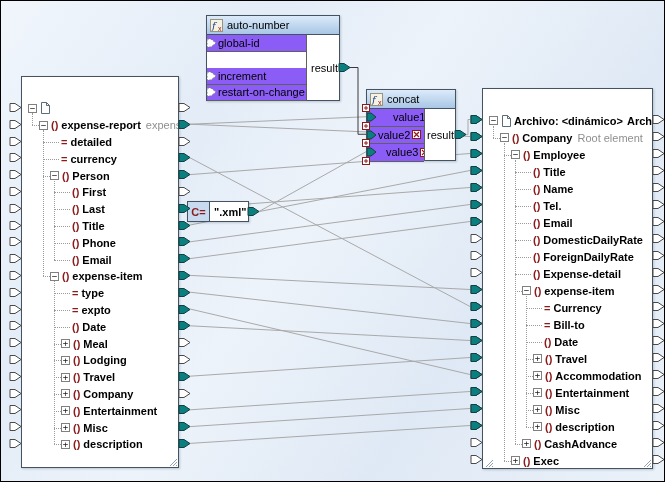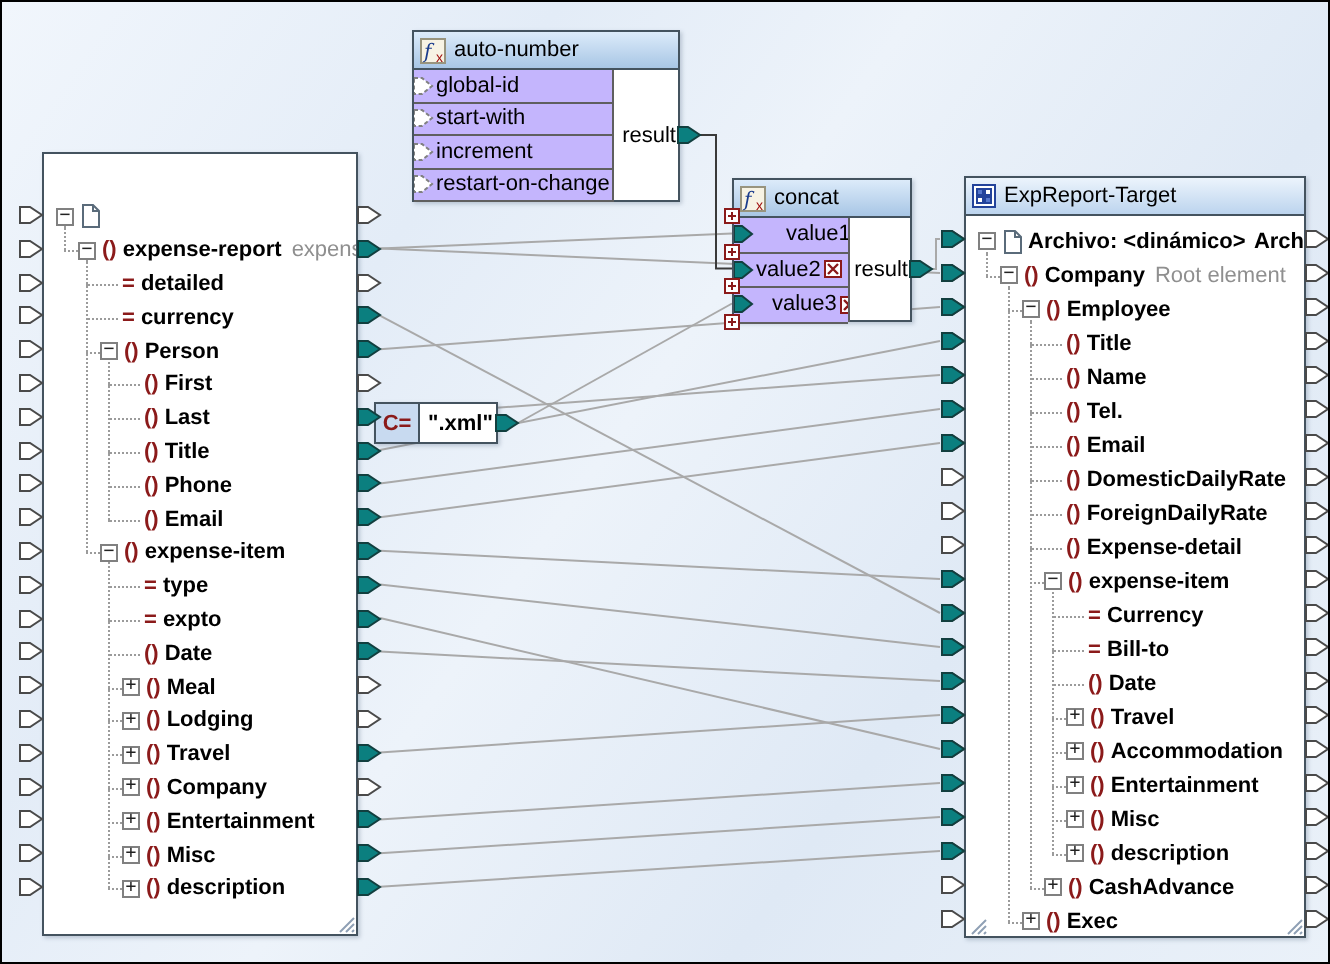--- a/index.html
+++ b/index.html
@@ -19,21 +19,21 @@
     font:9px/7px "DejaVu Sans Mono",monospace;text-align:center;color:#222;margin-right:3px;box-sizing:border-box;}
   .nicon{color:#8b1a1a;font-weight:bold;margin-right:3px;flex:0 0 auto;}
   .ni-attr{font-weight:900;letter-spacing:0;}
   .nicon-svg{flex:0 0 auto;margin-right:3px;}
   .nname{flex:0 0 auto;}
   .nann{font-weight:normal;color:#8f8f8f;margin-left:5px;flex:1 1 auto;min-width:0;overflow:hidden;}
   .nlink{margin-left:auto;flex:0 0 auto;}
   .stub{position:absolute;top:50%;height:0;border-top:1px dotted #9b9b9b;}
   .vline{position:absolute;width:0;border-left:1px dotted #9b9b9b;}
   .frow{position:absolute;display:flex;align-items:center;font-size:11px;font-weight:normal;
-    border-bottom:1px solid #5f5f5f;box-sizing:border-box;background:#c4b5fd;white-space:nowrap;overflow:hidden;}
+    border-bottom:1px solid #5f5f5f;box-sizing:border-box;background:#8b5cf6;white-space:nowrap;overflow:hidden;}
   .fdiv{position:absolute;width:1px;background:#5f5f5f;}
   .fres{position:absolute;display:flex;align-items:center;justify-content:flex-end;
     padding-right:1px;font-size:11px;font-weight:normal;box-sizing:border-box;}
   .addp{position:absolute;width:8px;height:8px;z-index:3;}
   .cckey{width:22px;height:100%;background:#c8daf0;color:#8b1a1a;font-weight:bold;font-size:11px;
     display:flex;align-items:center;justify-content:center;border-right:1px solid #44535f;box-sizing:border-box;}
   .ccval{flex:1;display:flex;align-items:center;padding:0 4px;font-size:11px;font-weight:bold;overflow:hidden;}
   .port{position:absolute;z-index:4;}
   .grip{position:absolute;z-index:2;}
 </style>
@@ -323,26 +323,20 @@
           <text x="8" y="12" font-size="7" fill="#a01010">x</text>
         </svg>
         <span>auto-number</span>
       </div>
       <div class="frow" style="top: 19px; height: 16.5px; left: 0px; width: 99px;">
         <svg width="11" height="10" style="flex: 0 0 auto; margin-left: -1px;">
           <polygon points="1,1 5,1 10,5 5,9 1,9" fill="#fff" stroke="#808080" stroke-dasharray="2,1.3"></polygon>
         </svg>
         <span style="margin-left: 1px;">global-id</span>
       </div>
-      <div class="frow" style="top: 35.5px; height: 16.5px; left: 0px; width: 99px;">
-        <svg width="11" height="10" style="flex: 0 0 auto; margin-left: -1px;">
-          <polygon points="1,1 5,1 10,5 5,9 1,9" fill="#fff" stroke="#808080" stroke-dasharray="2,1.3"></polygon>
-        </svg>
-        <span style="margin-left: 1px;">start-with</span>
-      </div>
       <div class="frow" style="top: 52px; height: 16.5px; left: 0px; width: 99px;">
         <svg width="11" height="10" style="flex: 0 0 auto; margin-left: -1px;">
           <polygon points="1,1 5,1 10,5 5,9 1,9" fill="#fff" stroke="#808080" stroke-dasharray="2,1.3"></polygon>
         </svg>
         <span style="margin-left: 1px;">increment</span>
       </div>
       <div class="frow" style="top: 68.5px; height: 16.5px; left: 0px; width: 99px;">
         <svg width="11" height="10" style="flex: 0 0 auto; margin-left: -1px;">
           <polygon points="1,1 5,1 10,5 5,9 1,9" fill="#fff" stroke="#808080" stroke-dasharray="2,1.3"></polygon>
         </svg>
@@ -420,30 +414,20 @@
       <path d="M4,2 L4,6 M2,4 L6,4" stroke="#8b1a1a"></path>
     </svg>
     <div class="comp const" style="left: 186px; top: 200px; width: 62px; height: 21px; display: flex;">
       <div class="cckey">C=</div>
       <div class="ccval">".xml"</div>
     </div>
     <svg width="13" height="11" class="port" style="left: 246px; top: 205px;">
       <polygon points="1,1.5 6,1.5 12,5.5 6,9.5 1,9.5" fill="#0b7f7f" stroke="#123f3f" stroke-width="1"></polygon>
     </svg>
     <div class="comp" style="left: 481px; top: 87px; width: 171px; height: 381px;">
-      <div class="hdr">
-        <svg width="12" height="12">
-          <rect x="0.5" y="0.5" width="11" height="11" fill="#fff" stroke="#23439b"></rect>
-          <rect x="2.5" y="2.5" width="3" height="3" fill="#5577cc" stroke="#23439b"></rect>
-          <rect x="6.5" y="2.5" width="3" height="3" fill="#fff" stroke="#23439b"></rect>
-          <rect x="2.5" y="6.5" width="3" height="3" fill="#fff" stroke="#23439b"></rect>
-          <rect x="6.5" y="6.5" width="3" height="3" fill="#5577cc" stroke="#23439b"></rect>
-        </svg>
-        <span>ExpReport-Target</span>
-      </div>
       <div class="vline" style="left: 10px; top: 36.5px; height: 12px;"></div>
       <div class="vline" style="left: 21px; top: 53.5px; height: 318px;"></div>
       <div class="vline" style="left: 32px; top: 70.5px; height: 284px;"></div>
       <div class="vline" style="left: 43px; top: 206.5px; height: 131px;"></div>
       <div class="row" style="top: 23px; height: 17px; padding-left: 6px;">
         <div class="xbox">−</div>
         <svg width="10" height="12" class="nicon-svg">
           <path d="M1.5,0.5 L6.5,0.5 L9.5,3.5 L9.5,11.5 L1.5,11.5 Z" fill="#fff" stroke="#5a6b7a"></path>
           <path d="M6.5,0.5 L6.5,3.5 L9.5,3.5" fill="none" stroke="#5a6b7a"></path>
         </svg>

